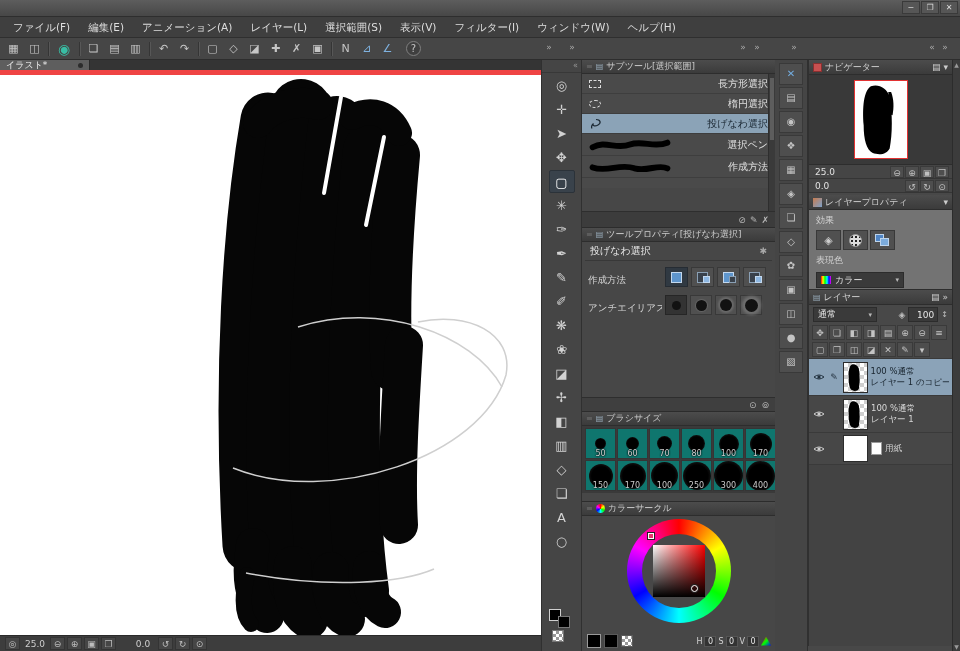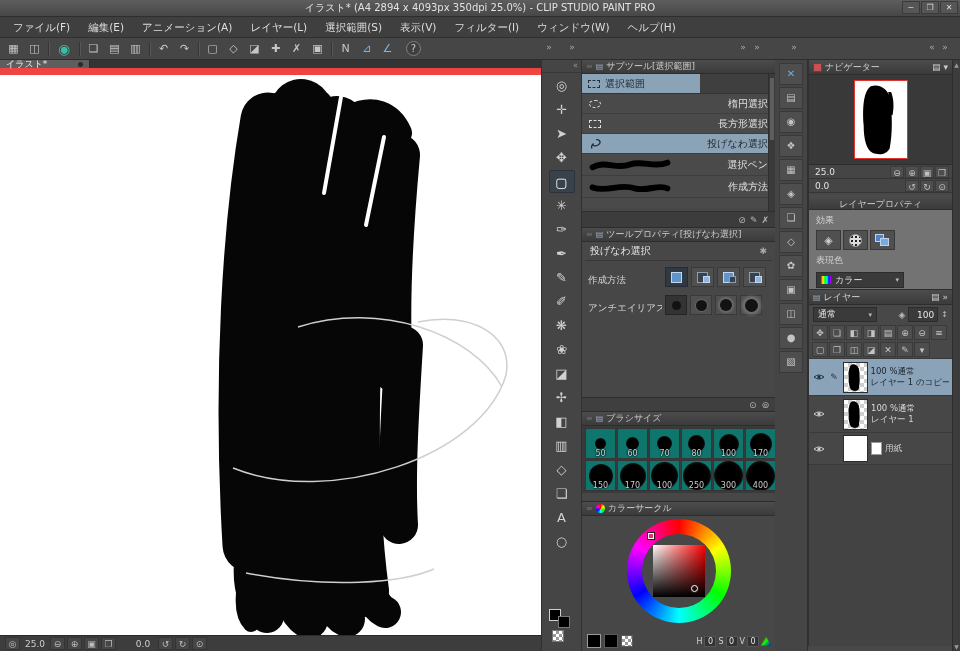--- a/index.html
+++ b/index.html
@@ -22,21 +22,21 @@
   .tb-ic{width:19px;height:18px;text-align:center;line-height:18px;font-size:11px;
     color:#c6c6c6;margin:0 1px;}
   .tb-ic.logo{color:#39bda4;font-size:14px;width:22px;}
   .tb-ic.blue{color:#7fb2e0;}
   .tb-ic.help{border:1px solid #808080;border-radius:8px;width:15px;height:15px;
     line-height:13px;font-size:10px;margin-left:8px;background:#3f3f3f;}
   .tb-sep{width:1px;height:14px;background:#353535;margin:0 3px;box-shadow:1px 0 0 #575757;}
   .dock-chev{position:absolute;top:4px;font-size:9px;color:#aaa;width:12px;text-align:center;}
   
   .canvas-col{position:absolute;left:0;top:60px;width:541px;bottom:0;background:#3a3a3a;}
-  .doc-tabbar{height:15px;background:#343434;border-bottom:7px solid #ef4444;display:flex;}
+  .doc-tabbar{height:15px;background:#343434;border-bottom:5px solid #ef4444;display:flex;}
   .doc-tab{width:90px;background:#5e5e5e;color:#f0f0f0;font-size:9px;line-height:14px;
     padding:0 6px;display:flex;align-items:center;gap:4px;border-right:1px solid #2a2a2a;}
   .doc-tab .dot{width:5px;height:5px;border-radius:50%;background:#2c2c2c;margin-left:auto;}
   .canvas{position:absolute;left:0;top:15px;right:0;bottom:16px;background:#ffffff;overflow:hidden;}
   .canvas svg{position:absolute;left:0;top:0;}
   .canvas-status{position:absolute;left:0;bottom:0;width:541px;height:16px;background:#3d3d3d;
     border-top:1px solid #2a2a2a;display:flex;align-items:center;gap:2px;padding:0 5px;
     font-size:9px;color:#cfcfcf;}
   .cs-ic{width:15px;height:13px;text-align:center;line-height:13px;font-size:9px;color:#bdbdbd;
     background:#464646;border:1px solid #343434;}
@@ -204,21 +204,20 @@
     border-left:1px solid #2c2c2c;font-size:6px;color:#9a9a9a;text-align:center;}
   .dock-scrollbar .up{position:absolute;top:1px;left:0;right:0;}
   .dock-scrollbar .dn{position:absolute;bottom:1px;left:0;right:0;}
 </style>
 </head>
 <body>
 
 <div class="app">
 
   <div class="titlebar">
-    <span>イラスト* (A4 2894 x 4093px 350dpi 25.0%) - CLIP STUDIO PAINT PRO</span>
     <div class="win-controls">
       <span class="win-btn">─</span>
       <span class="win-btn">❐</span>
       <span class="win-btn">✕</span>
     </div>
   </div>
 
   <div class="menubar">
     <span class="menu-item">ファイル(F)</span>
     <span class="menu-item">編集(E)</span>
@@ -345,33 +344,27 @@
   </div>
 
   <div class="middle-dock">
 
     <div class="panel" style="height:168px;">
       <div class="panel-header">
         <span class="grip">≡</span>
         <span class="ph-icon">▤</span>
         <span>サブツール[選択範囲]</span>
       </div>
-      <div class="st-group">
-        <div class="st-group-tab">
-          <span class="dashed-rect dark-ic"></span>
-          <span>選択範囲</span>
-        </div>
+      <div class="st-item">
+        <span class="dashed-rect"></span>
+        <span class="lbl">長方形選択</span>
       </div>
       <div class="st-item">
         <span class="dashed-ellipse"></span>
         <span class="lbl">楕円選択</span>
-      </div>
-      <div class="st-item">
-        <span class="dashed-rect"></span>
-        <span class="lbl">長方形選択</span>
       </div>
       <div class="st-item selected">
         <svg width="14" height="11" viewBox="0 0 14 11">
           <path d="M7,1.5 C11.5,1.5 12.5,5 9,7 C5.5,9 3,7.5 4.5,5.5 M4.5,5.5 C3,7 2,9 3,10.5" fill="none" stroke="#1b2833" stroke-width="1.2"></path>
         </svg>
         <span class="lbl">投げなわ選択</span>
       </div>
       <div class="st-item tall">
         <svg width="82" height="13" viewBox="0 0 90 14">
           <path d="M4,10 C18,2 30,13 45,7 C58,2 72,11 86,5" fill="none" stroke="#000" stroke-width="6.5" stroke-linecap="round"></path>
@@ -572,21 +565,21 @@
       <span class="mini-ic">▣</span>
       <span class="mini-ic">❐</span>
     </div>
     <div class="nav-ctrl">
       <span class="val">0.0</span>
       <span class="mini-ic push">↺</span>
       <span class="mini-ic">↻</span>
       <span class="mini-ic">⊙</span>
     </div>
 
-    <div class="panel-header" style="height:15px;margin-top:2px;flex-direction:column;">
+    <div class="panel-header" style="height:15px;margin-top:2px;">
       <span style="width:9px;height:9px;background:linear-gradient(135deg,#c87c50,#7ca0c8);"></span>
       <span>レイヤープロパティ</span>
       <span class="push">▾</span>
     </div>
     <div style="height:80px;background:#737373;border-bottom:1px solid #2d2d2d;">
       <div class="lp-label">効果</div>
       <div class="fx-row">
         <span class="fx-btn">
             <span>◈</span>
           </span>

